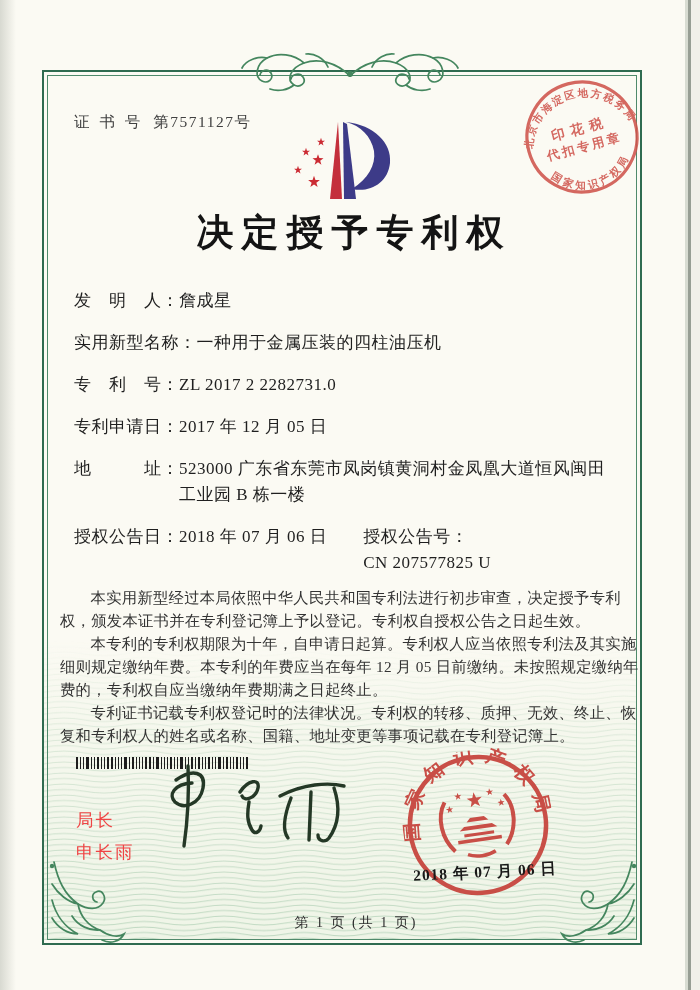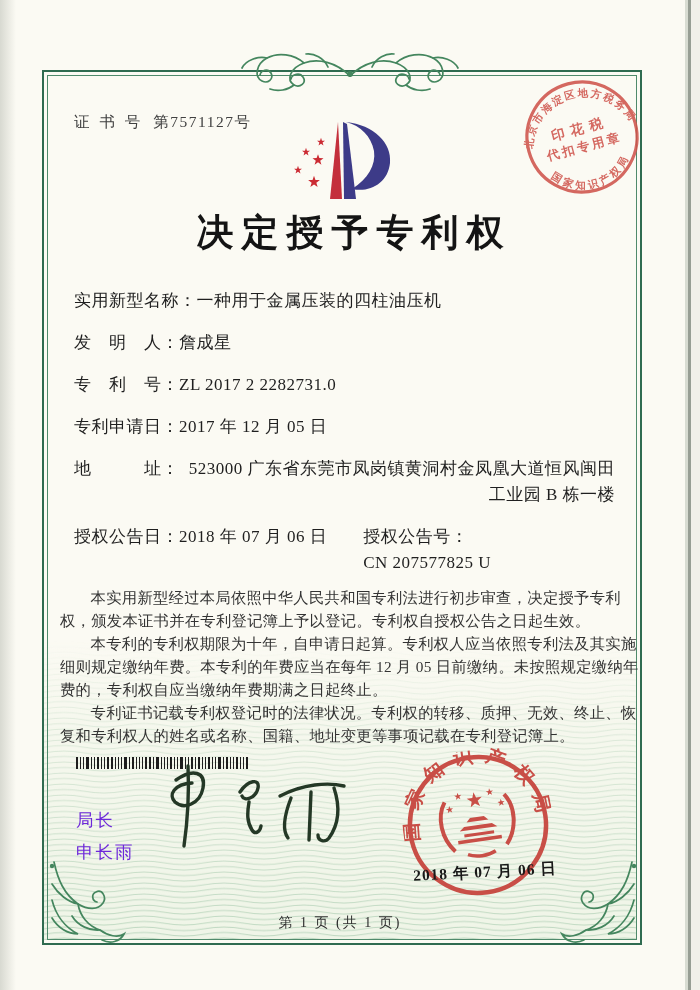--- a/index.html
+++ b/index.html
@@ -25,35 +25,35 @@
   .cert-no b{font-weight:400;margin-left:10px;letter-spacing:1.5px;}
   .logo{position:absolute;left:276px;top:103px;z-index:2;}
   .stamp{position:absolute;left:507px;top:62px;z-index:4;transform:rotate(-15deg);opacity:.88;}
   .title{position:absolute;left:0;top:208px;width:700px;text-align:center;font-size:37px;font-weight:700;
         letter-spacing:8px;padding-left:8px;box-sizing:border-box;color:#141414;z-index:2;}
   
   .fields{position:absolute;left:74px;top:288px;width:560px;z-index:2;font-size:17px;line-height:26px;}
   .frow{margin-bottom:16px;display:flex;align-items:flex-start;}
   .flabel{white-space:pre;letter-spacing:.5px;color:#1f1f1f;}
   .fvalue{letter-spacing:.5px;color:#1f1f1f;}
-  .addr .fvalue{max-width:436px;text-align:right;}
+  .addr .fvalue{max-width:436px;}
   .grantrow{display:flex;}
   .pair2{margin-left:36px;display:flex;flex-direction:column;}
   
   .paras{position:absolute;left:60px;top:586px;width:580px;z-index:2;font-size:15.3px;line-height:23px;color:#333;}
   .paras p{margin:0;text-indent:2em;letter-spacing:.3px;}
   
   .barcode{position:absolute;left:76px;top:757px;height:12px;display:flex;gap:2px;z-index:2;}
   .barcode i{display:block;height:12px;background:#1d1d1d;}
-  .director{position:absolute;left:76px;top:804px;font-size:17.5px;line-height:32px;color:#6d28d9;z-index:2;letter-spacing:2px;}
+  .director{position:absolute;left:76px;top:804px;font-size:17.5px;line-height:32px;color:#ef4444;z-index:2;letter-spacing:2px;}
   .signature{position:absolute;left:148px;top:758px;z-index:3;}
   .seal{position:absolute;left:403px;top:750px;z-index:3;transform:rotate(-8deg);opacity:.92;}
   .seal-date{position:absolute;left:410px;top:862px;width:150px;text-align:center;font-size:15.5px;
         color:#191919;letter-spacing:1px;z-index:4;transform:rotate(-3deg);font-weight:600;}
-  .footer{position:absolute;left:0;top:914px;width:680px;text-align:center;font-size:14px;color:#2e2e2e;z-index:2;letter-spacing:2px;}
+  .footer{position:absolute;left:0;top:914px;width:680px;text-align:center;font-size:14px;color:#2e2e2e;z-index:2;letter-spacing:2px;padding-left:16px;}
 </style>
 </head>
 <body>
 
 <div class="page">
 
   <svg class="waves" width="592" height="300">
     <defs>
       <pattern id="wv" width="80" height="5.5" patternUnits="userSpaceOnUse">
         <path d="M0,2.8 Q20,-0.8 40,2.8 T80,2.8" fill="none" stroke="#86b894" stroke-width="0.9"></path>
@@ -135,26 +135,26 @@
     <text x="75" y="89" font-size="12.5" letter-spacing="3" text-anchor="middle" fill="#cf544c" font-weight="600">代扣专用章</text>
     <text font-size="10.5" letter-spacing="3" fill="#cf544c" font-weight="600">
       <textPath href="#tpBot" startOffset="50%" text-anchor="middle">国家知识产权局</textPath>
     </text>
   </svg>
 
   <div class="title">决定授予专利权</div>
 
   <div class="fields">
     <div class="frow">
+      <span class="flabel">发　明　人：</span>
+      <span class="fvalue">詹成星</span>
+    </div>
+    <div class="frow">
       <span class="flabel">实用新型名称：</span>
       <span class="fvalue">一种用于金属压装的四柱油压机</span>
-    </div>
-    <div class="frow">
-      <span class="flabel">发　明　人：</span>
-      <span class="fvalue">詹成星</span>
     </div>
     <div class="frow">
       <span class="flabel">专　利　号：</span>
       <span class="fvalue">ZL 2017 2 2282731.0</span>
     </div>
     <div class="frow">
       <span class="flabel">专利申请日：</span>
       <span class="fvalue">2017 年 12 月 05 日</span>
     </div>
     <div class="frow addr">

